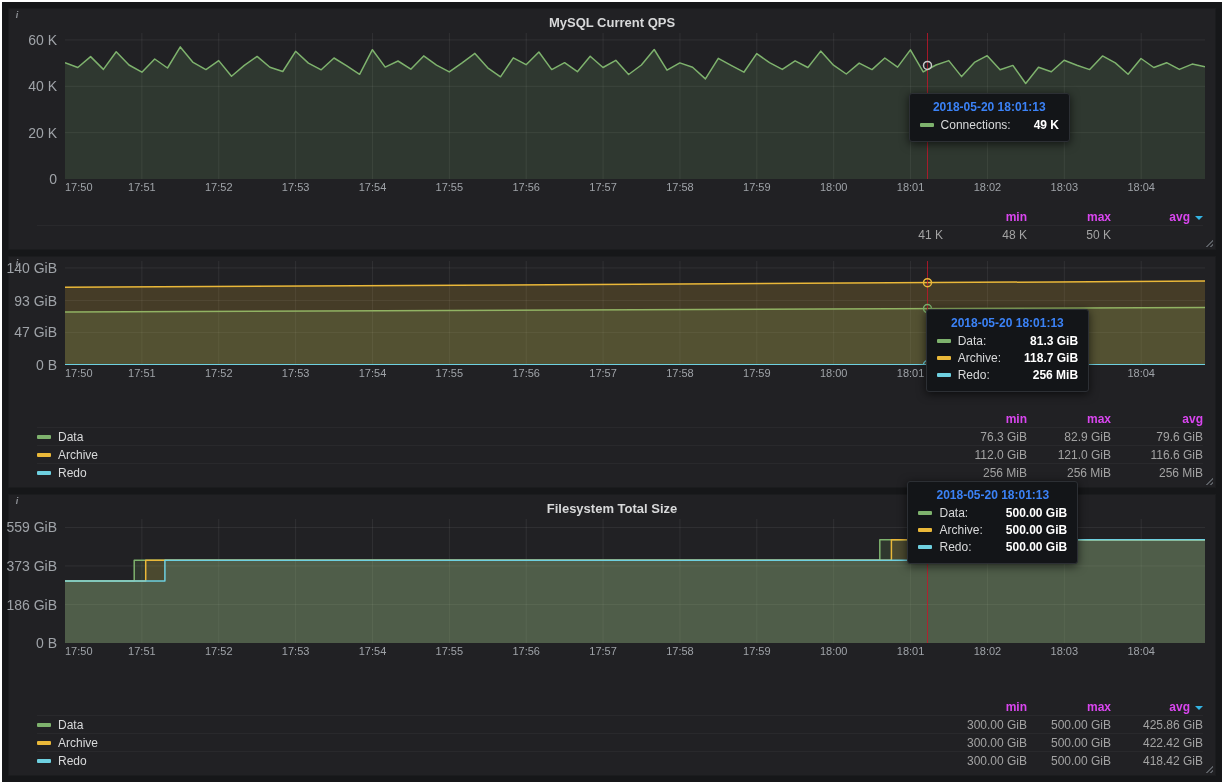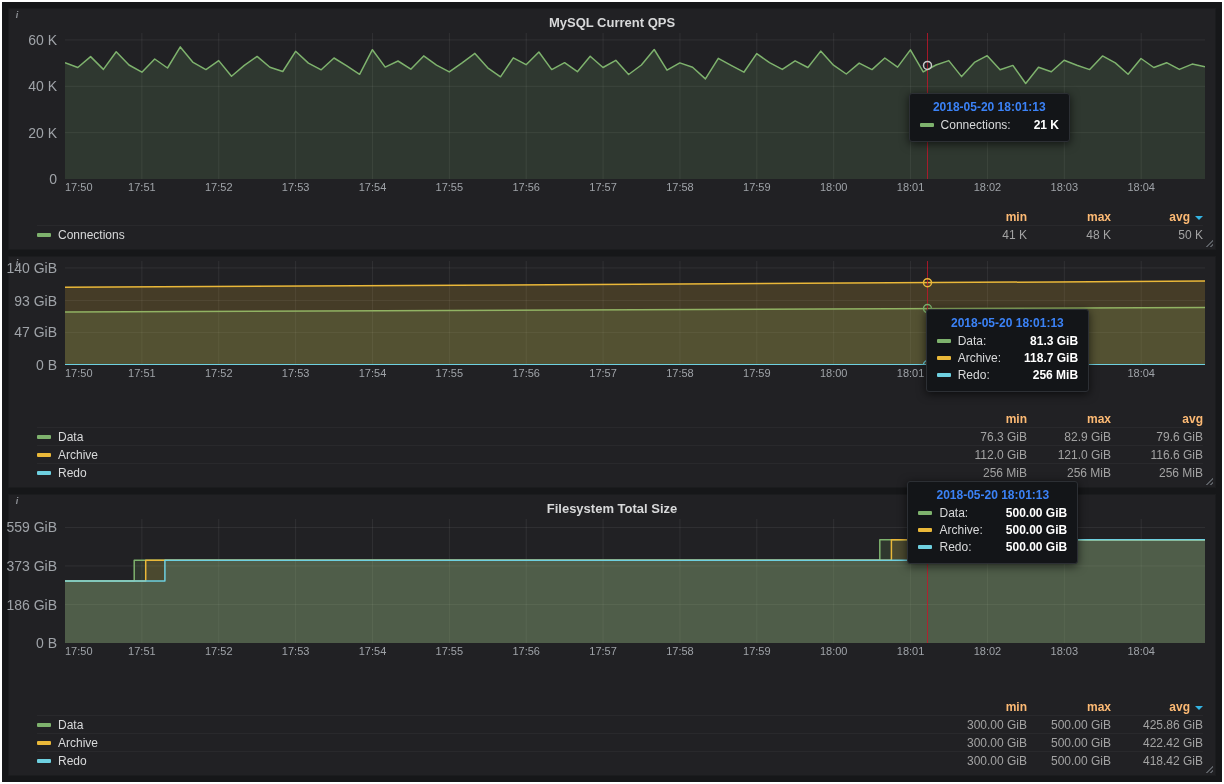--- a/index.html
+++ b/index.html
@@ -18,21 +18,21 @@
   .y-labels{width:46px;position:relative;flex:none;}
   .y-labels span{position:absolute;right:8px;transform:translateY(-50%);font-size:14px;color:#9fa3a8;white-space:nowrap;}
   .plot-wrap{flex:1;position:relative;}
   svg.plot{display:block;width:100%;height:100%;}
   .x-labels{margin-left:46px;position:relative;height:16px;}
   .x-labels span{position:absolute;top:2px;font-size:11px;color:#9fa3a8;white-space:nowrap;}
   .legend{margin-top:auto;padding:0 2px 2px 18px;font-size:12px;}
   .legend-row{display:grid;grid-template-columns:1fr 84px 84px 92px;align-items:center;height:17px;}
   .legend-row + .legend-row{border-top:1px solid rgba(255,255,255,0.04);}
   .legend-head{height:16px;border-top:none !important;}
-  .lg-h{color:#fdba74;font-weight:700;text-align:right;cursor:pointer;}
+  .lg-h{color:#d946ef;font-weight:700;text-align:right;cursor:pointer;}
   .lg-name{display:flex;align-items:center;gap:7px;color:#d8d9da;}
   .lg-label{cursor:pointer;}
   .lg-val{text-align:right;color:#a3a3a3;}
   .dash{display:inline-block;width:14px;height:4px;border-radius:1px;flex:none;}
   .caret{display:inline-block;width:0;height:0;border-left:4px solid transparent;border-right:4px solid transparent;
          border-top:4px solid #33b5e5;margin-left:5px;vertical-align:middle;}
   .tooltip{position:absolute;background:#131518;border:1px solid #2c2f34;border-radius:3px;padding:6px 10px;
            font-size:12px;color:#d8d9da;box-shadow:0 2px 10px rgba(0,0,0,0.65);white-space:nowrap;z-index:30;min-width:150px;box-sizing:border-box;}
   .tt-time{font-weight:700;text-align:center;margin-bottom:4px;color:#3b82f6;}
   .tt-row{display:flex;align-items:center;gap:7px;margin:3px 0;}
@@ -75,21 +75,21 @@
             <path d="M0.0,29.7L12.8,34.5L25.6,23.6L38.4,36.4L51.2,18.8L64.0,32.0L76.9,39.2L89.7,26.0L102.5,35.0L115.3,13.9L128.1,29.4L140.9,36.6L153.7,27.6L166.5,43.3L179.3,32.4L192.1,23.4L204.9,34.3L217.8,38.5L230.6,18.3L243.4,30.1L256.2,36.8L269.0,25.0L281.8,32.9L294.6,41.3L307.4,16.7L320.2,34.1L333.0,28.0L345.8,36.2L358.7,22.9L371.5,32.2L384.3,38.9L397.1,29.9L409.9,20.4L422.7,34.8L435.5,43.8L448.3,24.8L461.1,31.7L473.9,19.0L486.7,36.6L499.6,29.7L512.4,38.7L525.2,23.2L538.0,34.5L550.8,27.3L563.6,41.5L576.4,32.0L589.2,16.5L602.0,37.1L614.8,29.9L627.6,34.3L640.4,45.9L653.3,25.3L666.1,32.4L678.9,39.2L691.7,20.6L704.5,29.7L717.3,36.4L730.1,27.8L742.9,34.5L755.7,18.1L768.5,32.2L781.3,41.0L794.2,30.1L807.0,36.6L819.8,25.0L832.6,34.1L845.4,16.9L858.2,38.9L871.0,32.0L883.8,27.6L896.6,43.6L909.4,29.4L922.2,22.7L935.1,36.8L947.9,32.4L960.7,50.5L973.5,34.3L986.3,38.7L999.1,27.3L1011.9,32.2L1024.7,36.6L1037.5,22.9L1050.3,29.9L1063.1,41.3L1076.0,25.5L1088.8,34.5L1101.6,29.7L1114.4,36.4L1127.2,31.1L1140.0,33.8L1140.0,146L0.0,146Z" fill="#7eb26d" fill-opacity="0.16" stroke="none"></path>
             <path d="M0.0,29.7L12.8,34.5L25.6,23.6L38.4,36.4L51.2,18.8L64.0,32.0L76.9,39.2L89.7,26.0L102.5,35.0L115.3,13.9L128.1,29.4L140.9,36.6L153.7,27.6L166.5,43.3L179.3,32.4L192.1,23.4L204.9,34.3L217.8,38.5L230.6,18.3L243.4,30.1L256.2,36.8L269.0,25.0L281.8,32.9L294.6,41.3L307.4,16.7L320.2,34.1L333.0,28.0L345.8,36.2L358.7,22.9L371.5,32.2L384.3,38.9L397.1,29.9L409.9,20.4L422.7,34.8L435.5,43.8L448.3,24.8L461.1,31.7L473.9,19.0L486.7,36.6L499.6,29.7L512.4,38.7L525.2,23.2L538.0,34.5L550.8,27.3L563.6,41.5L576.4,32.0L589.2,16.5L602.0,37.1L614.8,29.9L627.6,34.3L640.4,45.9L653.3,25.3L666.1,32.4L678.9,39.2L691.7,20.6L704.5,29.7L717.3,36.4L730.1,27.8L742.9,34.5L755.7,18.1L768.5,32.2L781.3,41.0L794.2,30.1L807.0,36.6L819.8,25.0L832.6,34.1L845.4,16.9L858.2,38.9L871.0,32.0L883.8,27.6L896.6,43.6L909.4,29.4L922.2,22.7L935.1,36.8L947.9,32.4L960.7,50.5L973.5,34.3L986.3,38.7L999.1,27.3L1011.9,32.2L1024.7,36.6L1037.5,22.9L1050.3,29.9L1063.1,41.3L1076.0,25.5L1088.8,34.5L1101.6,29.7L1114.4,36.4L1127.2,31.1L1140.0,33.8" fill="none" stroke="#7eb26d" stroke-width="1.5" stroke-linejoin="round"></path>
             <line x1="862.5" y1="0" x2="862.5" y2="146" stroke="#c4162a" stroke-width="1" opacity="0.8"></line>
             <circle cx="862.5" cy="32.4" r="4" fill="none" stroke="#c7c8c9" stroke-width="1.5"></circle>
           </svg>
         <div class="tooltip" style="left:74%;top:60px">
           <div class="tt-time">2018-05-20 18:01:13</div>
           <div class="tt-row">
             <i class="dash" style="background: rgb(126, 178, 109);"></i>
             <span>Connections:</span>
-            <span class="tt-val">21 K</span>
+            <span class="tt-val">49 K</span>
           </div>
         </div>
       </div>
     </div>
     <div class="x-labels">
         <span style="left: 0%;">17:50</span>
         <span style="left: 6.74309%; transform: translateX(-50%);">17:51</span>
         <span style="left: 13.4862%; transform: translateX(-50%);">17:52</span>
         <span style="left: 20.2293%; transform: translateX(-50%);">17:53</span>
         <span style="left: 26.9724%; transform: translateX(-50%);">17:54</span>
@@ -105,24 +105,20 @@
         <span style="left: 94.4032%; transform: translateX(-50%);">18:04</span>
       </div>
     <div class="legend">
       <div class="legend-row legend-head">
         <span class="lg-name"></span>
         <span class="lg-h">min</span>
         <span class="lg-h">max</span>
         <span class="lg-h"><span>avg</span><i class="caret"></i></span>
       </div>
       <div class="legend-row">
-        <span class="lg-name">
-          <i class="dash" style="background: rgb(126, 178, 109);"></i>
-          <span class="lg-label">Connections</span>
-        </span>
         <span class="lg-val">41 K</span>
         <span class="lg-val">48 K</span>
         <span class="lg-val">50 K</span>
       </div>
     </div>
     <span class="resize-handle"></span>
   </section>
 
   <section class="panel" style="height:232px">
     <span class="corner-icon">i</span>

